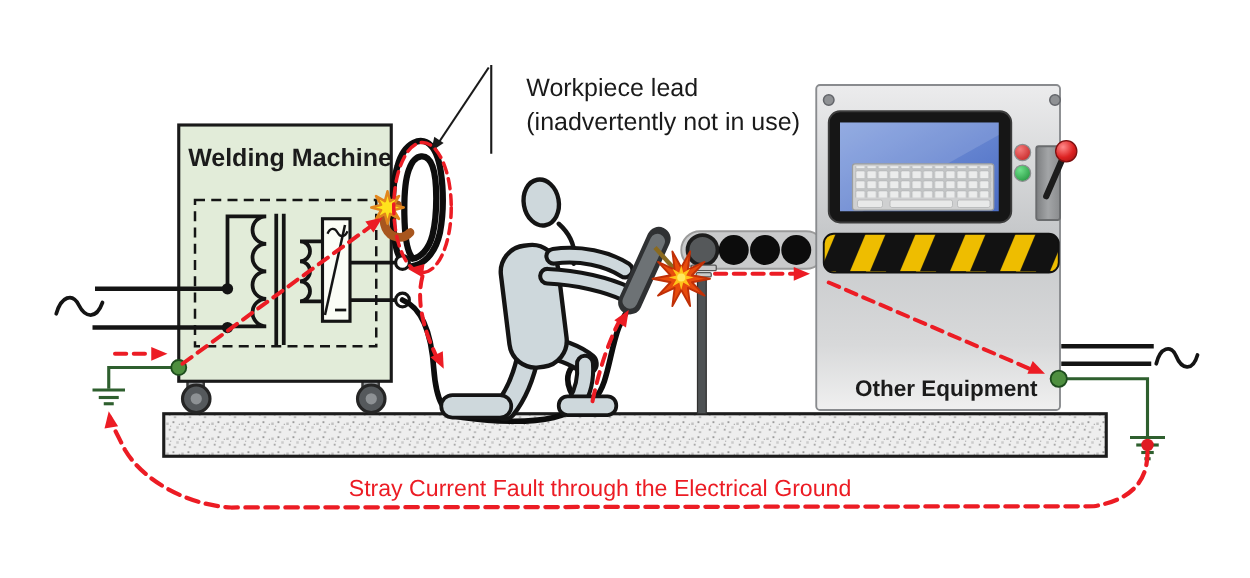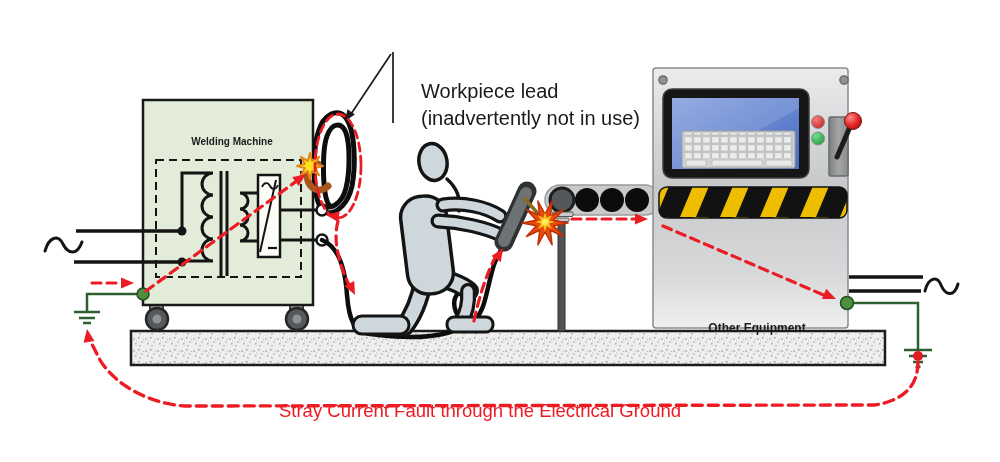--- a/index.html
+++ b/index.html
@@ -1,22 +1,22 @@
 <!DOCTYPE html>
 <html style="--fault_red: #ec1c24; --machine_green_fill: #e2ecd9; --ground_wire_green: #2e5f2e; --ground_dot_green: #4e8f3f; --hazard_yellow: #eebd00; --screen_blue: #5f83cf; --equipment_gray: #c9cbcd; --spark_yellow: #ffe31c; --spark_orange: #e84b0c; --clamp_brown: #a8561e; --person_fill: #ced8dc; --floor_gray: #eeeeee;"><head>
 <meta charset="utf-8">
 <style>
   html,body{margin:0;padding:0;background:#ffffff;}
   body{width:1000px;height:462px;overflow:hidden;font-family:"Liberation Sans",sans-serif;}
   .stage{position:relative;width:1000px;height:462px;background:#fff;}
   .stage svg{position:absolute;left:0;top:0;}
-  .lbl{position:absolute;color:#1b1b1b;white-space:nowrap;margin-top:20px;}
-  #welding-label{left:150px;top:116px;width:164px;text-align:center;font-size:10px;font-weight:700;}
+  .lbl{position:absolute;color:#1b1b1b;white-space:nowrap;}
+  #welding-label{left:150px;top:116px;width:164px;text-align:center;font-size:20px;font-weight:700;}
   #workpiece-label{left:421px;top:58px;font-size:20px;line-height:27px;color:#1a1a1a;}
-  #other-label{left:676px;top:301px;width:162px;text-align:center;font-size:12px;font-weight:700;}
+  #other-label{left:676px;top:301px;width:162px;text-align:center;font-size:18px;font-weight:700;}
   #stray-label{left:230px;top:380px;width:500px;text-align:center;font-size:18.5px;font-weight:400;color:var(--fault_red,#ec1c24);}
 </style>
 </head>
 <body>
 
 <div class="stage">
 
 <svg width="1000" height="462" viewBox="0 0 1000 462">
   <defs>
     <pattern id="speck" width="12" height="12" patternUnits="userSpaceOnUse">

